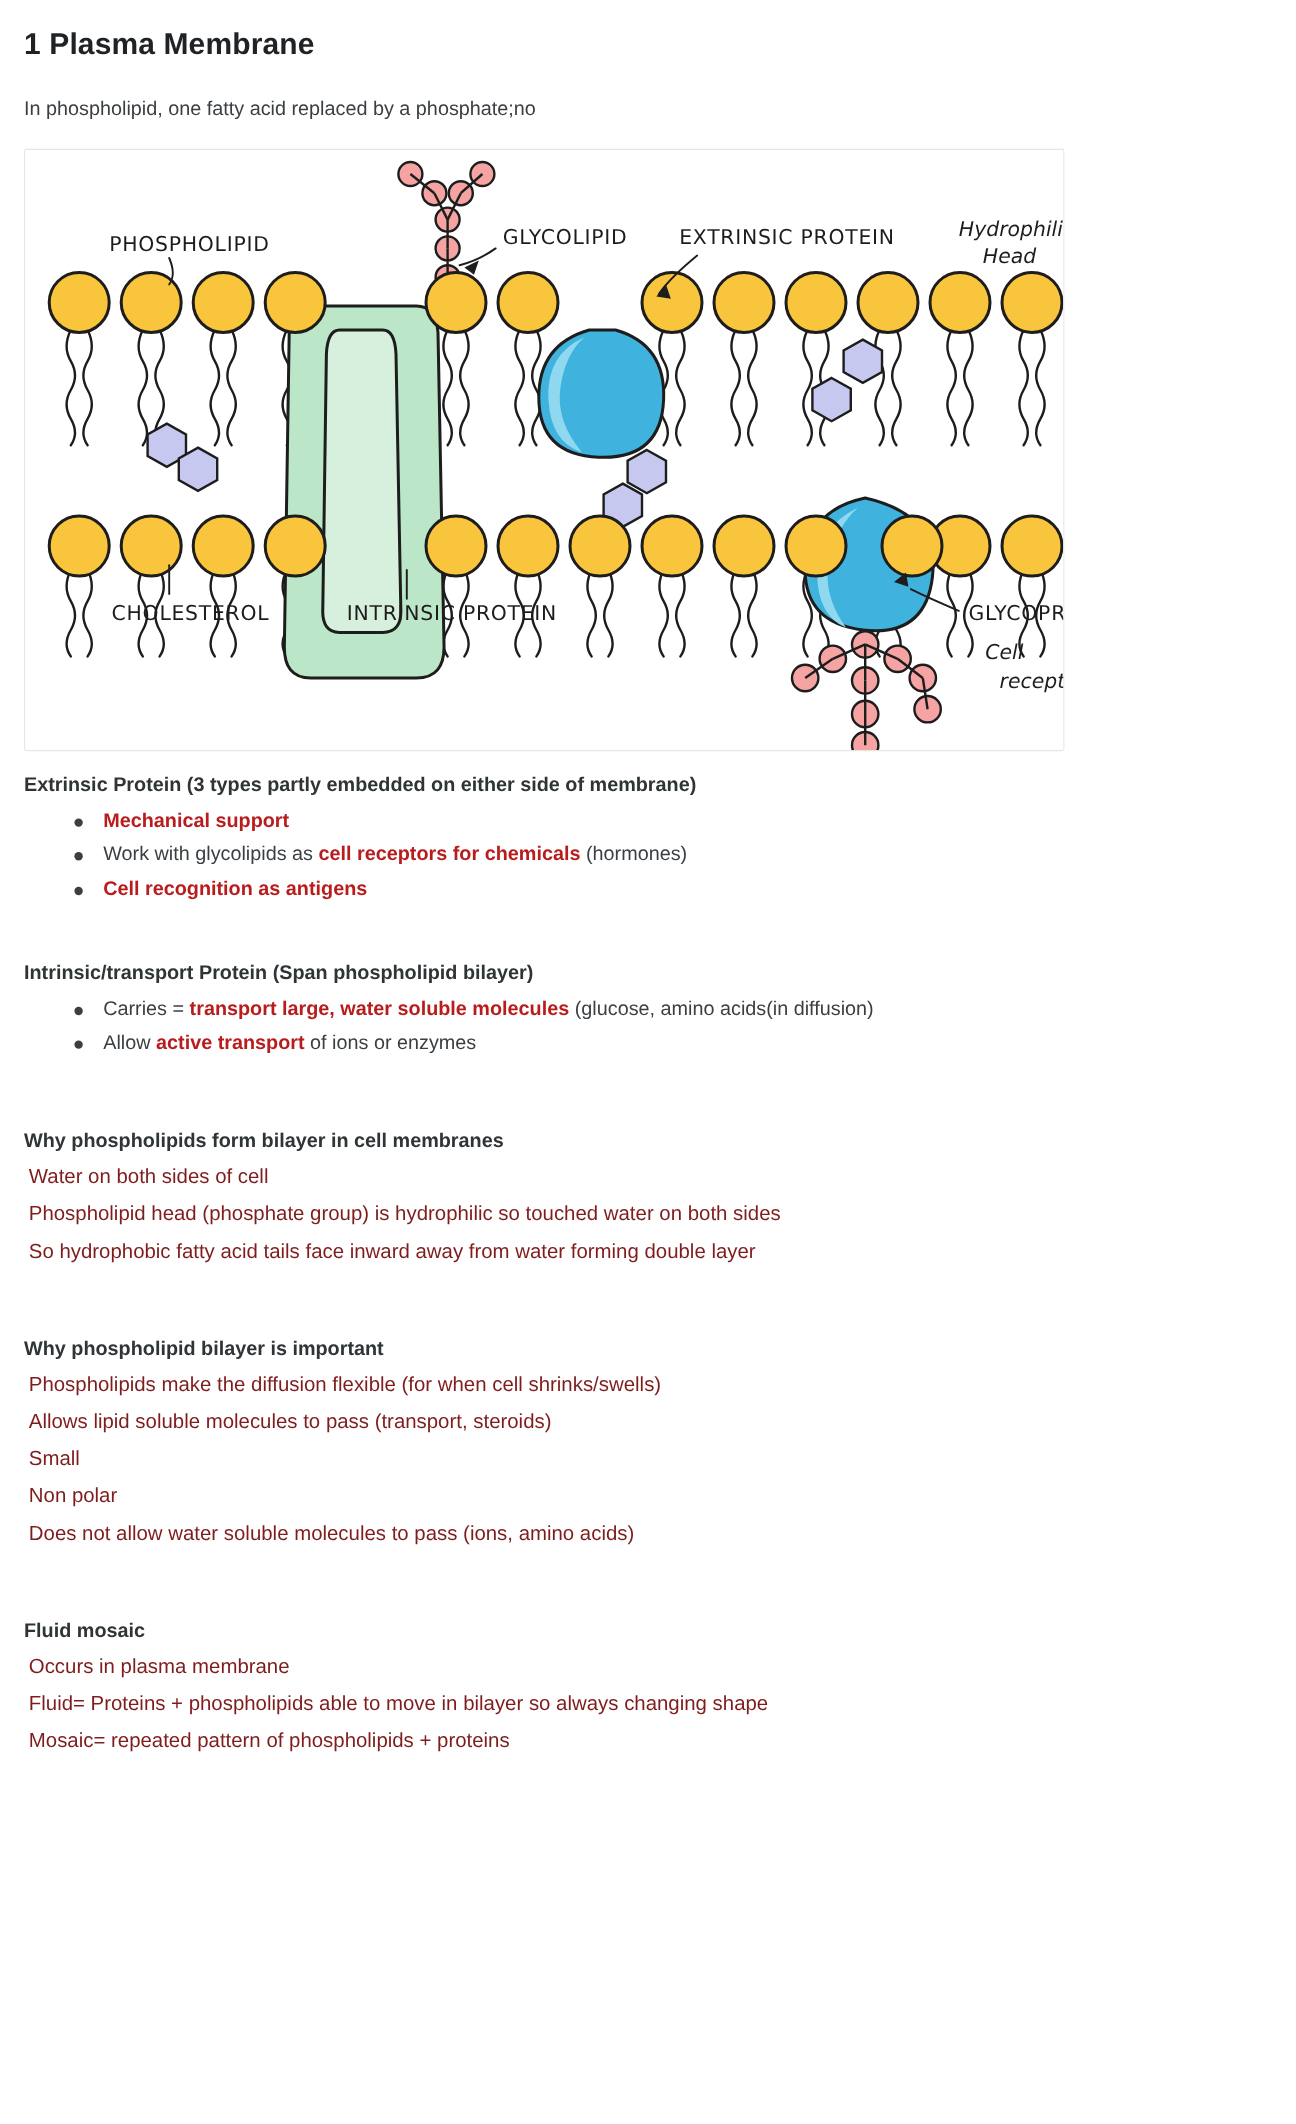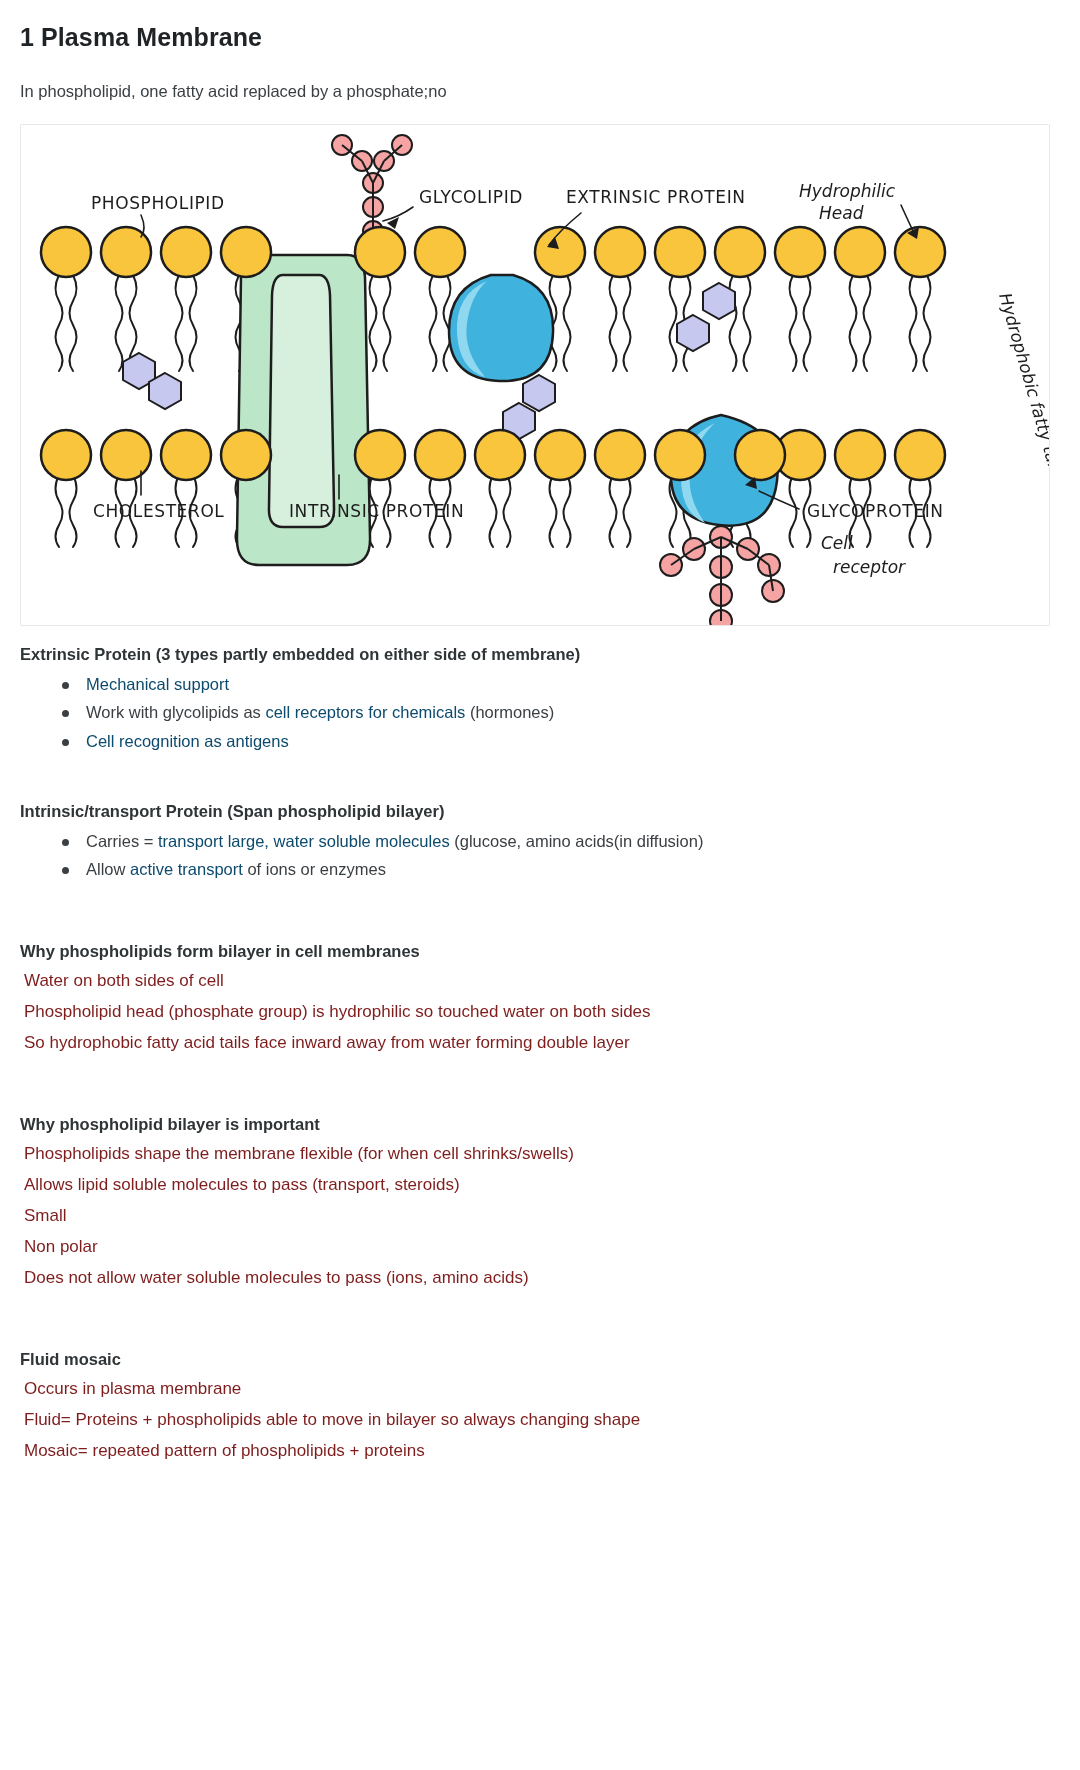--- a/index.html
+++ b/index.html
@@ -30,21 +30,21 @@
   .intro {
     font-size: 16.5px;
     line-height: 1.5;
     margin: 0 0 20px 0;
     color: #3a3f43;
   }
   .figure {
     border: 1px solid #e6e6e6;
     border-radius: 2px;
     background: #fff;
-    width: 1030px;
+    width: 867px;
     box-sizing: border-box;
     margin: 0 0 16px 0;
     overflow: hidden;
   }
   .figure svg { display: block; }
   .section { margin: 0 0 6px 0; }
   .sec-head {
     font-size: 16.5px;
     font-weight: 700;
     color: #2f3437;
@@ -67,21 +67,21 @@
   ul.bullets li::before {
     content: "";
     position: absolute;
     left: 6px;
     top: 11px;
     width: 7px;
     height: 7px;
     background: #3a3f43;
     border-radius: 50%;
   }
-  ul.bullets li b { font-weight: 400; color: #0c4a6e; }
+  ul.bullets li b { font-weight: 700; color: #b91c1c; }
   .line {
     font-size: 17px;
     line-height: 1.58;
     color: #7f1d1d;
     margin: 4px;
   }
   .gap-sm { height: 22px; }
   .gap-md { height: 34px; }
 </style>
 </head>
@@ -315,21 +315,21 @@
     <div class="sec-head">Why phospholipids form bilayer in cell membranes</div>
     <p class="line">Water on both sides of cell</p>
     <p class="line">Phospholipid head (phosphate group) is hydrophilic so touched water on both sides</p>
     <p class="line">So hydrophobic fatty acid tails face inward away from water forming double layer</p>
   </div>
 
   <div class="gap-md"></div>
 
   <div class="section">
     <div class="sec-head">Why phospholipid bilayer is important</div>
-    <p class="line">Phospholipids shape the membrane flexible (for when cell shrinks/swells)</p>
+    <p class="line">Phospholipids make the diffusion flexible (for when cell shrinks/swells)</p>
     <p class="line">Allows lipid soluble molecules to pass (transport, steroids)</p>
     <p class="line">Small</p>
     <p class="line">Non polar</p>
     <p class="line">Does not allow water soluble molecules to pass (ions, amino acids)</p>
   </div>
 
   <div class="gap-md"></div>
 
   <div class="section">
     <div class="sec-head">Fluid mosaic</div>

